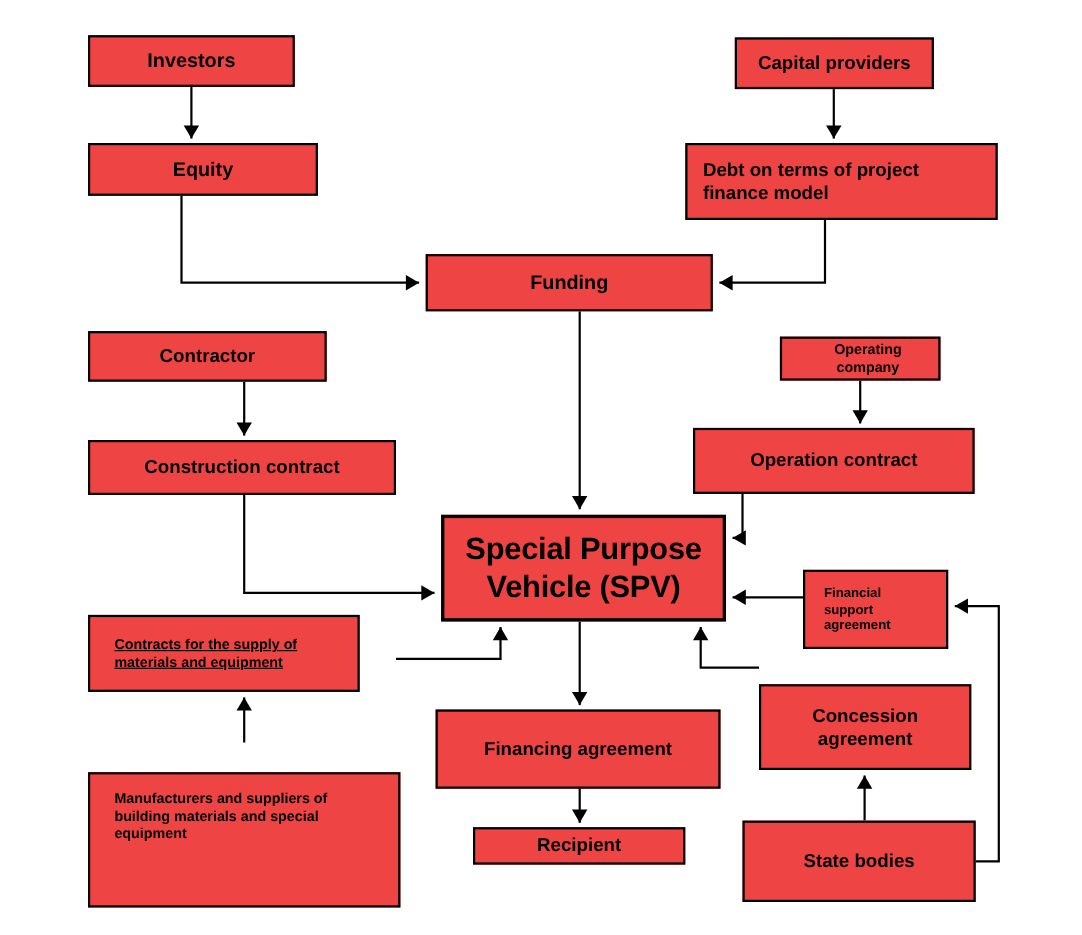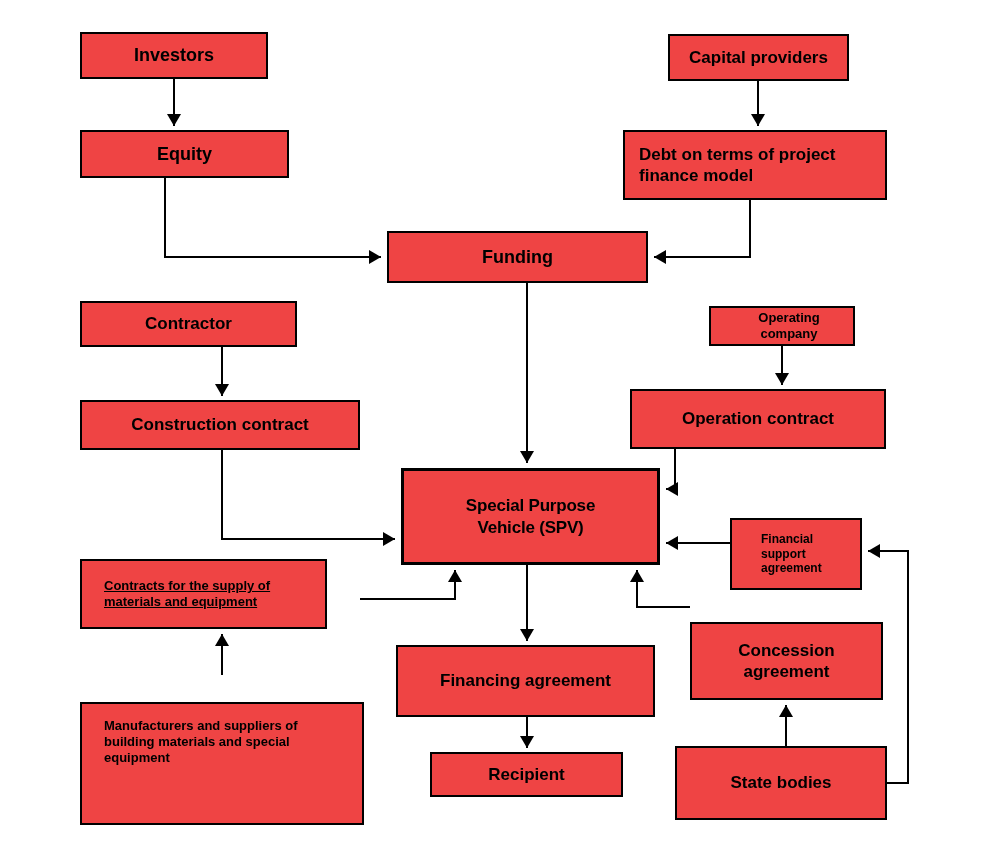--- a/index.html
+++ b/index.html
@@ -47,21 +47,21 @@
   .c  .label { text-align: center; }
   .l  { align-items: center; justify-content: flex-start; }
   .l  .label { text-align: left; }
   .tl { align-items: flex-start; justify-content: flex-start; }
   .tl .label { text-align: left; }
 
   .f18 .label { font-size: 18px; }
   .f17 .label { font-size: 17px; }
   .f13 .label { font-size: 13px; }
   .f12 .label { font-size: 12px; }
-  .f26 .label { font-size: 17px; letter-spacing: -0.2px; }
+  .f26 .label { font-size: 28px; letter-spacing: -0.2px; }
 
   .thick { border-width: 3px; }
   .thin  { border-width: 2px; }
 </style>
 </head>
 <body>
 
 <div id="canvas">
 
   <svg id="edges" viewBox="0 0 984 850" width="984" height="850" xmlns="http://www.w3.org/2000/svg">
@@ -138,21 +138,21 @@
   <div id="nodes">
       <div class="node c f18 thin" style="left: 80px; top: 32px; width: 188px; height: 47px;">
         <span class="label">Investors</span>
       </div>
       <div class="node c f18 thin" style="left: 80px; top: 130px; width: 209px; height: 48px;">
         <span class="label">Equity</span>
       </div>
       <div class="node c f17 thin" style="left: 668px; top: 34px; width: 181px; height: 47px;">
         <span class="label">Capital providers</span>
       </div>
-      <div class="node l f17 thin" style="left: 623px; top: 130px; width: 264px; height: 70px; padding: 0px 14px;">
+      <div class="node l f17 thin" style="left: 623px; top: 130px; width: 284px; height: 70px; padding: 0px 14px;">
         <span class="label">Debt on terms of project
 finance model</span>
       </div>
       <div class="node c f18 thin" style="left: 387px; top: 231px; width: 261px; height: 52px;">
         <span class="label">Funding</span>
       </div>
       <div class="node c f17 thin" style="left: 80px; top: 301px; width: 217px; height: 46px;">
         <span class="label">Contractor</span>
       </div>
       <div class="node c f17 thin" style="left: 80px; top: 400px; width: 280px; height: 50px;">
@@ -161,38 +161,38 @@
       <div class="node c f13 thin" style="left: 709px; top: 306px; width: 146px; height: 40px; padding: 0px 8px 0px 22px;">
         <span class="label">Operating company</span>
       </div>
       <div class="node c f17 thin" style="left: 630px; top: 389px; width: 256px; height: 60px;">
         <span class="label">Operation contract</span>
       </div>
       <div class="node c f26 thick" style="left: 401px; top: 468px; width: 259px; height: 97px;">
         <span class="label">Special Purpose
 Vehicle (SPV)</span>
       </div>
-      <div class="node c f12 thin" style="left: 730px; top: 518px; width: 132px; height: 72px; padding: 0px 0px 0px 29px; justify-content: flex-start;">
+      <div class="node c f12 thin" style="left: 730px; top: 518px; width: 132px; height: 72px; padding: 0px 0px 0px 17px; justify-content: flex-start;">
         <span class="label" style="text-align: left;">Financial
 support
 agreement</span>
       </div>
       <div class="node c f13 thin" style="left: 80px; top: 559px; width: 247px; height: 70px; padding: 0px 12px 0px 22px; text-decoration: underline;">
         <span class="label" style="text-align: left;">Contracts for the supply of
 materials and equipment</span>
       </div>
       <div class="node tl f13 thin" style="left: 80px; top: 702px; width: 284px; height: 123px; padding: 14px 0px 0px 22px;">
         <span class="label">Manufacturers and suppliers of
 building materials and special
 equipment</span>
       </div>
       <div class="node c f17 thin" style="left: 396px; top: 645px; width: 259px; height: 72px;">
         <span class="label">Financing agreement</span>
       </div>
-      <div class="node c f17 thin" style="left: 430px; top: 752px; width: 193px; height: 45px;">
+      <div class="node c f17 thin" style="left: 430px; top: 752px; width: 193px; height: 34px;">
         <span class="label">Recipient</span>
       </div>
       <div class="node c f17 thin" style="left: 690px; top: 622px; width: 193px; height: 78px;">
         <span class="label">Concession
 agreement</span>
       </div>
       <div class="node c f17 thin" style="left: 675px; top: 746px; width: 212px; height: 74px;">
         <span class="label">State bodies</span>
       </div>
     </div>

